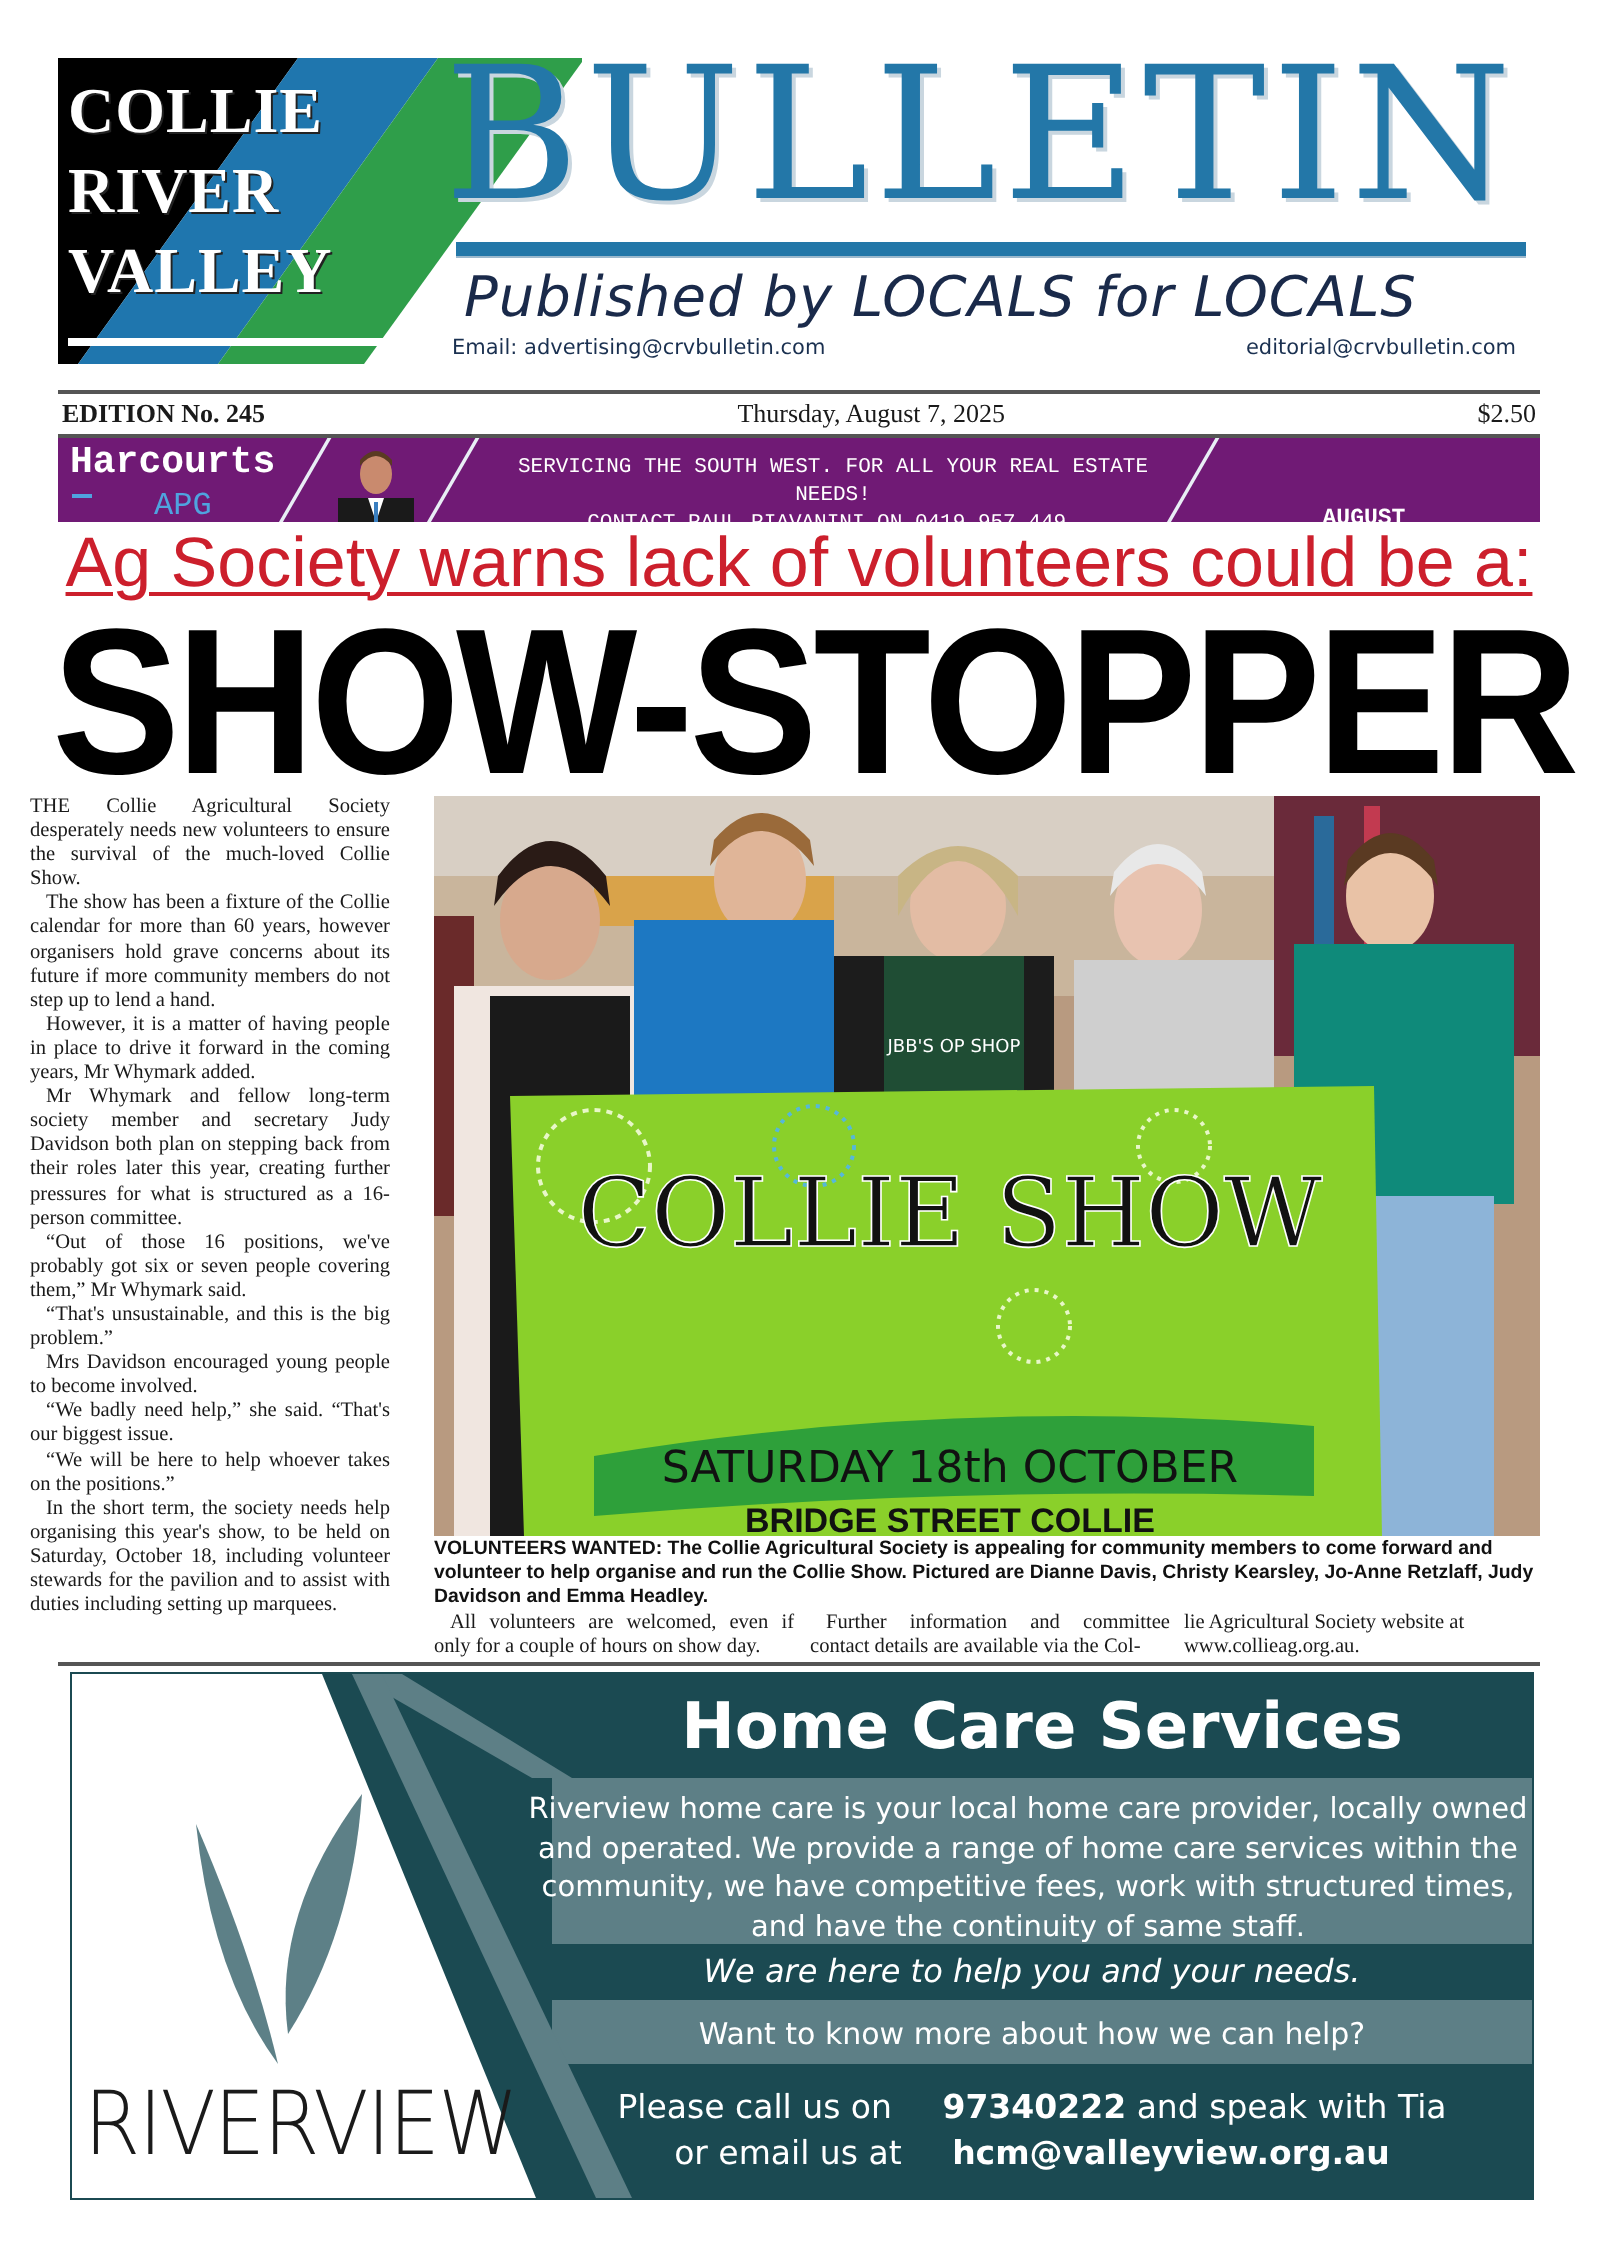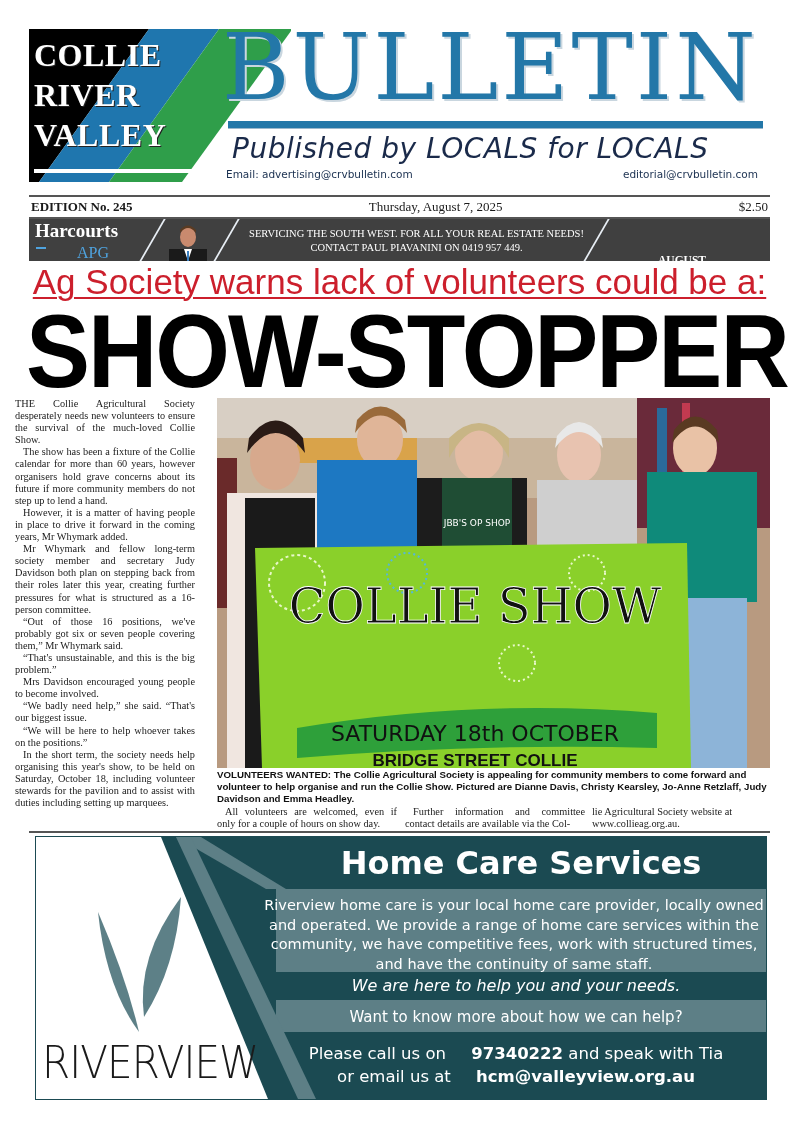--- a/index.html
+++ b/index.html
@@ -16,21 +16,21 @@
   .email-adv { left: 226px; top: 168px; font-family: "DejaVu Sans", sans-serif; font-size: 10.5px; color: #1a3050; }
   .email-ed { right: 42px; top: 168px; font-family: "DejaVu Sans", sans-serif; font-size: 10.5px; color: #1a3050; }
 
   
   .edition-bar { left: 29px; top: 195px; width: 741px; height: 20px; border-top: 2px solid #555; border-bottom: 2px solid #555; display: flex; align-items: center; justify-content: space-between; }
   .edition-bar .ed { font-weight: bold; font-size: 13px; padding-left: 2px; }
   .edition-bar .date { font-size: 13px; }
   .edition-bar .price { font-weight: normal; font-size: 13px; padding-right: 2px; }
 
   
-  .hc-banner { left: 29px; top: 219px; width: 741px; height: 42px; background: #404040; overflow: hidden; font-family: Liberation Serif, serif; color: #fff; }
+  .hc-banner { left: 29px; top: 219px; width: 741px; height: 42px; background: #701a75; overflow: hidden; font-family: Liberation Mono, monospace; color: #fff; }
   .hc-brand { position: absolute; left: 6px; top: 1px; font-size: 19px; font-weight: bold; color: #fff; }
   .hc-apg { position: absolute; left: 48px; top: 25px; font-size: 16px; color: #4fa3df; }
   .hc-dash { position: absolute; left: 7px; top: 28px; width: 10px; height: 2px; background: #4fa3df; }
   .hc-slash { position: absolute; top: -2px; width: 2px; height: 48px; background: #e8eef5; transform: skewX(-30deg); }
   .hc-person { position: absolute; left: 140px; top: 2px; width: 38px; height: 40px; }
   .hc-msg { position: absolute; left: 210px; top: 8px; width: 355px; text-align: center; font-size: 10.5px; line-height: 14px; }
   .hc-offer { position: absolute; left: 568px; top: 2px; width: 170px; text-align: center; }
   .hc-offer .m { font-size: 11.5px; font-weight: bold; line-height: 14px; margin-top: 32px; }
   .hc-offer .o { font-size: 11.5px; font-weight: bold; line-height: 14px; }
 

